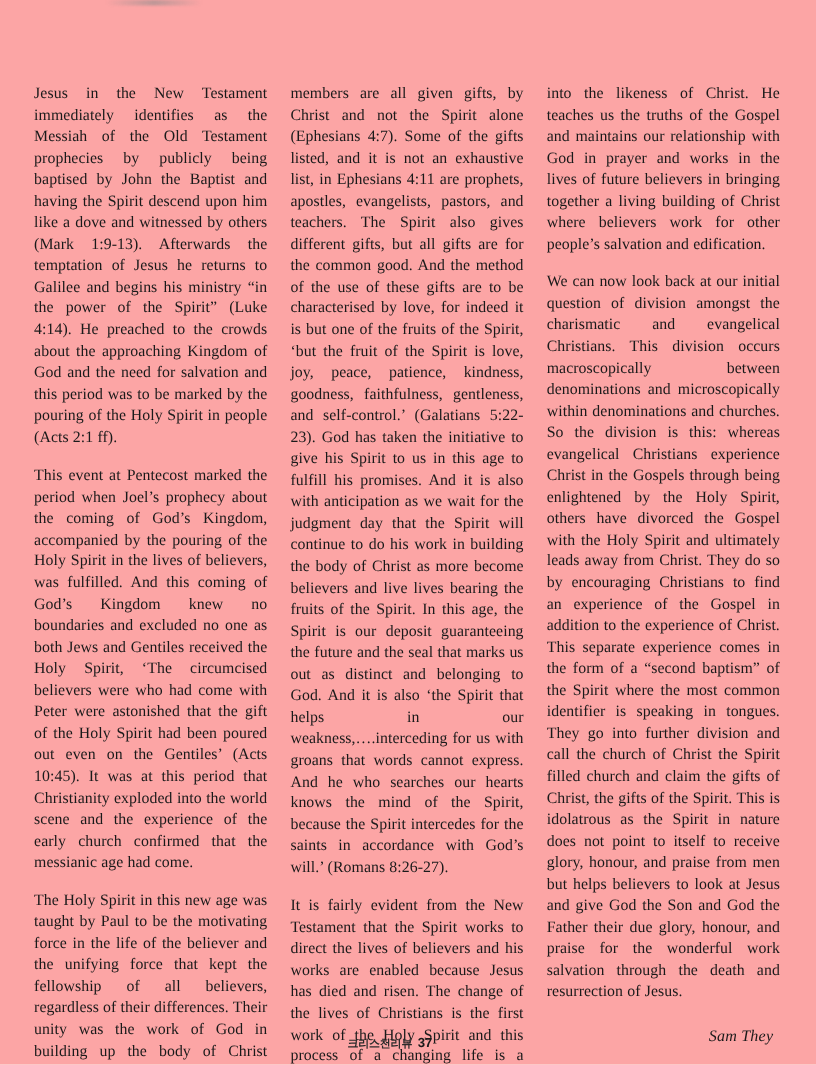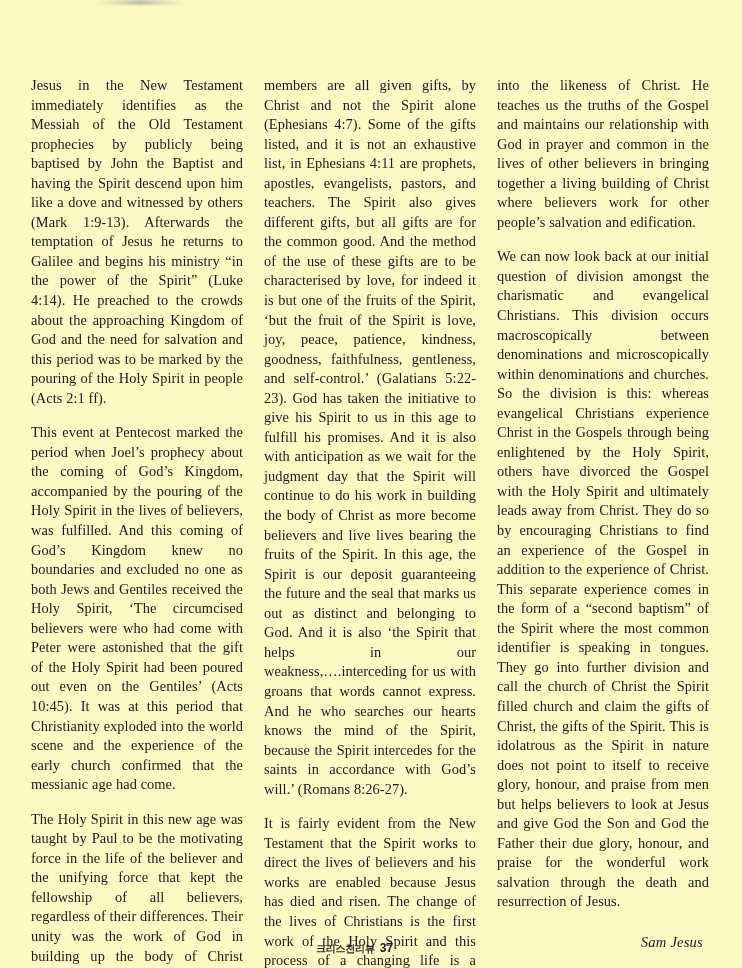--- a/index.html
+++ b/index.html
@@ -9,21 +9,21 @@
     background: #ffffff;
   }
   body {
     font-family: "Liberation Serif", "DejaVu Serif", serif;
     color: #1a1a1a;
   }
   .page {
     position: relative;
     width: 742px;
     height: 968px;
-    background: #fef9c3;
+    background: #fca5a5;
     overflow: hidden;
     box-sizing: border-box;
   }
   
   .scan-smudge {
     position: absolute;
     top: 0px;
     left: 96px;
     width: 88px;
     height: 5px;
@@ -107,23 +107,23 @@
       <p>This event at Pentecost marked the period when Joel’s prophecy about the coming of God’s Kingdom, accompanied by the pouring of the Holy Spirit in the lives of believers, was fulfilled. And this coming of God’s Kingdom knew no boundaries and excluded no one as both Jews and Gentiles received the Holy Spirit, ‘The circumcised believers were who had come with Peter were astonished that the gift of the Holy Spirit had been poured out even on the Gentiles’ (Acts 10:45). It was at this period that Christianity exploded into the world scene and the experience of the early church confirmed that the messianic age had come.</p>
       <p class="last-justified">The Holy Spirit in this new age was taught by Paul to be the motivating force in the life of the believer and the unifying force that kept the fellowship of all believers, regardless of their differences. Their unity was the work of God in building up the body of Christ (Romans 5:5, Ephesians 4:1-5). For this building of Christ’s body, its</p>
     </div>
 
     <div class="col">
       <p>members are all given gifts, by Christ and not the Spirit alone (Ephesians 4:7). Some of the gifts listed, and it is not an exhaustive list, in Ephesians 4:11 are prophets, apostles, evangelists, pastors, and teachers. The Spirit also gives different gifts, but all gifts are for the common good. And the method of the use of these gifts are to be characterised by love, for indeed it is but one of the fruits of the Spirit, ‘but the fruit of the Spirit is love, joy, peace, patience, kindness, goodness, faithfulness, gentleness, and self-control.’ (Galatians 5:22-23). God has taken the initiative to give his Spirit to us in this age to fulfill his promises. And it is also with anticipation as we wait for the judgment day that the Spirit will continue to do his work in building the body of Christ as more become believers and live lives bearing the fruits of the Spirit. In this age, the Spirit is our deposit guaranteeing the future and the seal that marks us out as distinct and belonging to God. And it is also ‘the Spirit that helps in our weakness,….interceding for us with groans that words cannot express. And he who searches our hearts knows the mind of the Spirit, because the Spirit intercedes for the saints in accordance with God’s will.’ (Romans 8:26-27).</p>
       <p class="last-justified">It is fairly evident from the New Testament that the Spirit works to direct the lives of believers and his works are enabled because Jesus has died and risen. The change of the lives of Christians is the first work of the Holy Spirit and this process of a changing life is a continuing part of the Spirit’s ministry until we are transformed</p>
     </div>
 
     <div class="col">
-      <p>into the likeness of Christ. He teaches us the truths of the Gospel and maintains our relationship with God in prayer and common in the lives of other believers in bringing together a living building of Christ where believers work for other people’s salvation and edification.</p>
+      <p>into the likeness of Christ. He teaches us the truths of the Gospel and maintains our relationship with God in prayer and works in the lives of future believers in bringing together a living building of Christ where believers work for other people’s salvation and edification.</p>
       <p>We can now look back at our initial question of division amongst the charismatic and evangelical Christians. This division occurs macroscopically between denominations and microscopically within denominations and churches. So the division is this: whereas evangelical Christians experience Christ in the Gospels through being enlightened by the Holy Spirit, others have divorced the Gospel with the Holy Spirit and ultimately leads away from Christ. They do so by encouraging Christians to find an experience of the Gospel in addition to the experience of Christ. This separate experience comes in the form of a “second baptism” of the Spirit where the most common identifier is speaking in tongues. They go into further division and call the church of Christ the Spirit filled church and claim the gifts of Christ, the gifts of the Spirit. This is idolatrous as the Spirit in nature does not point to itself to receive glory, honour, and praise from men but helps believers to look at Jesus and give God the Son and God the Father their due glory, honour, and praise for the wonderful work salvation through the death and resurrection of Jesus.</p>
-      <div class="signature">Sam Jesus</div>
+      <div class="signature">Sam They</div>
     </div>
 
   </div>
 
   <div class="footer">
     <span class="footer-mark">크리스천리뷰</span>
     <span class="footer-page">37</span>
   </div>
 
 </div>

